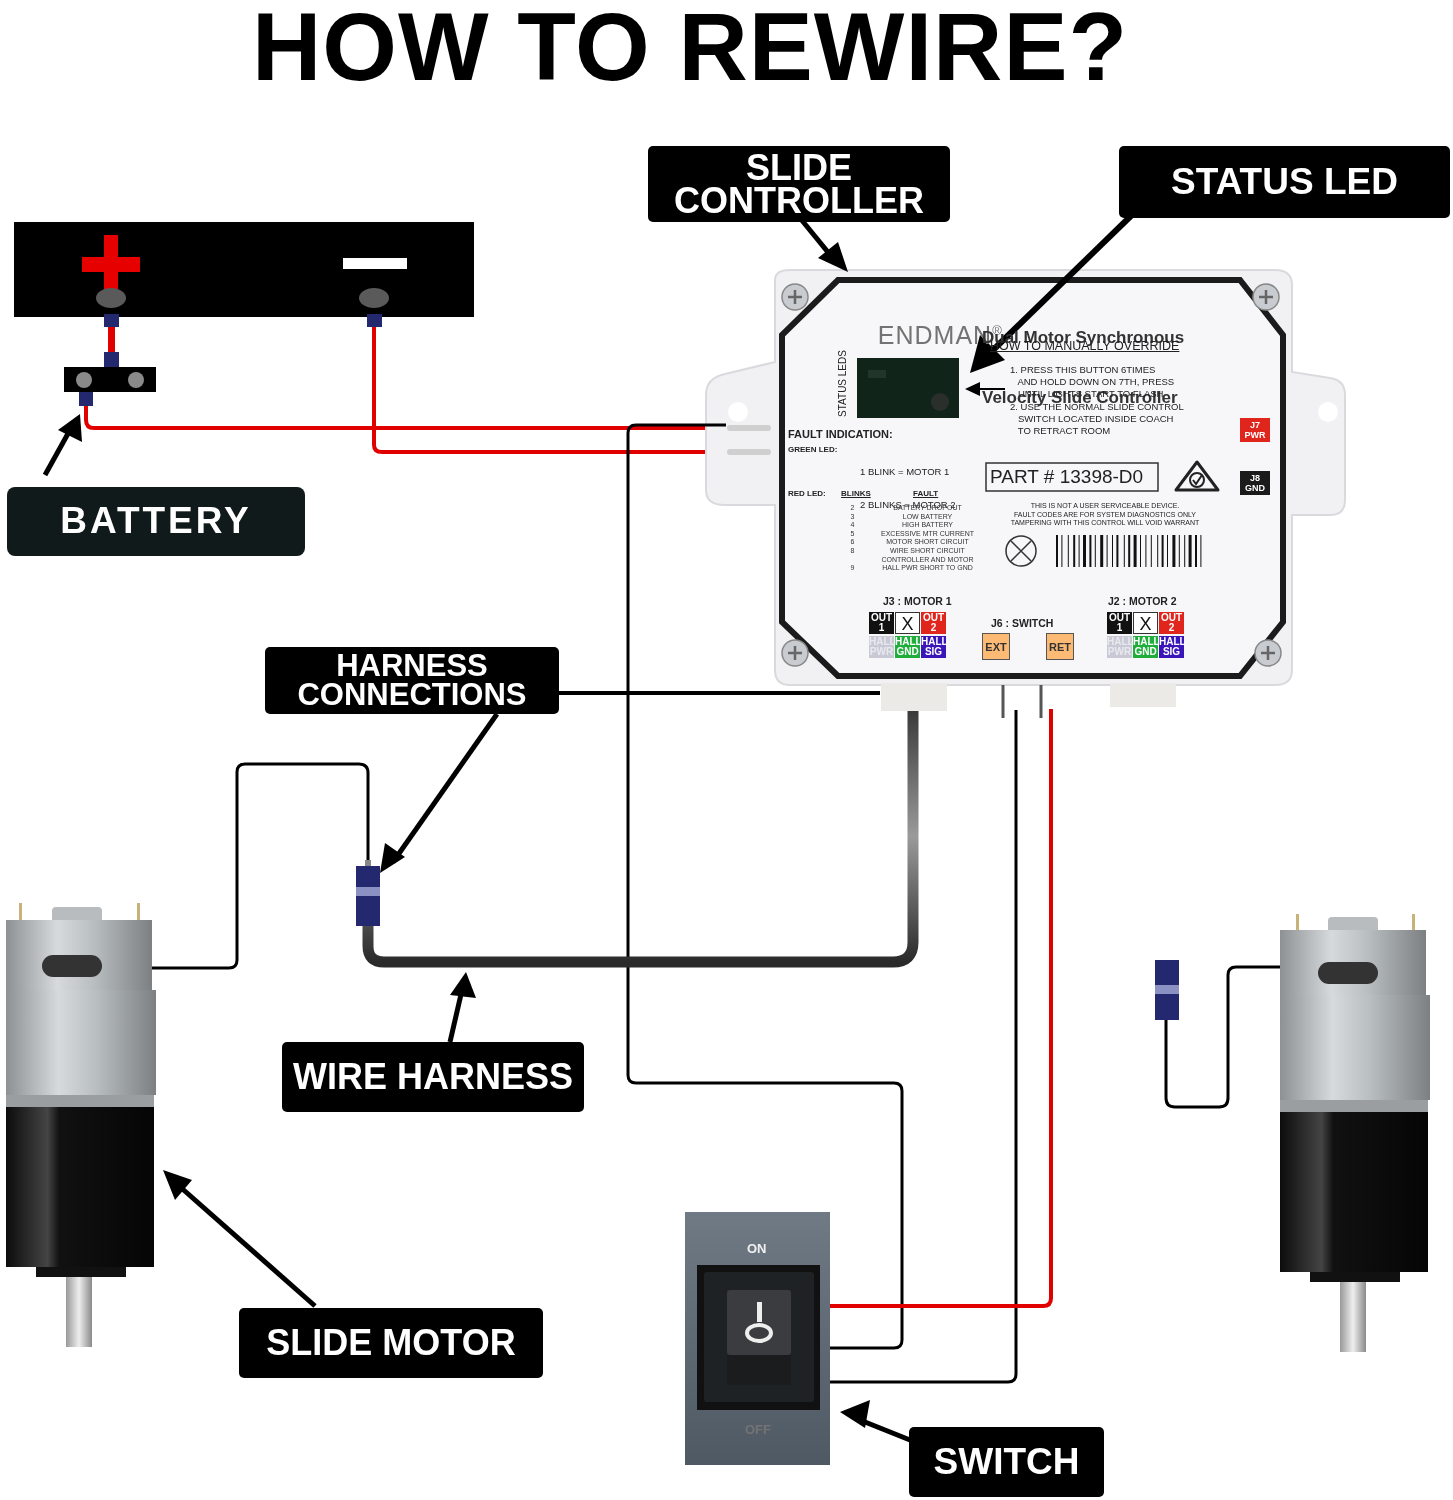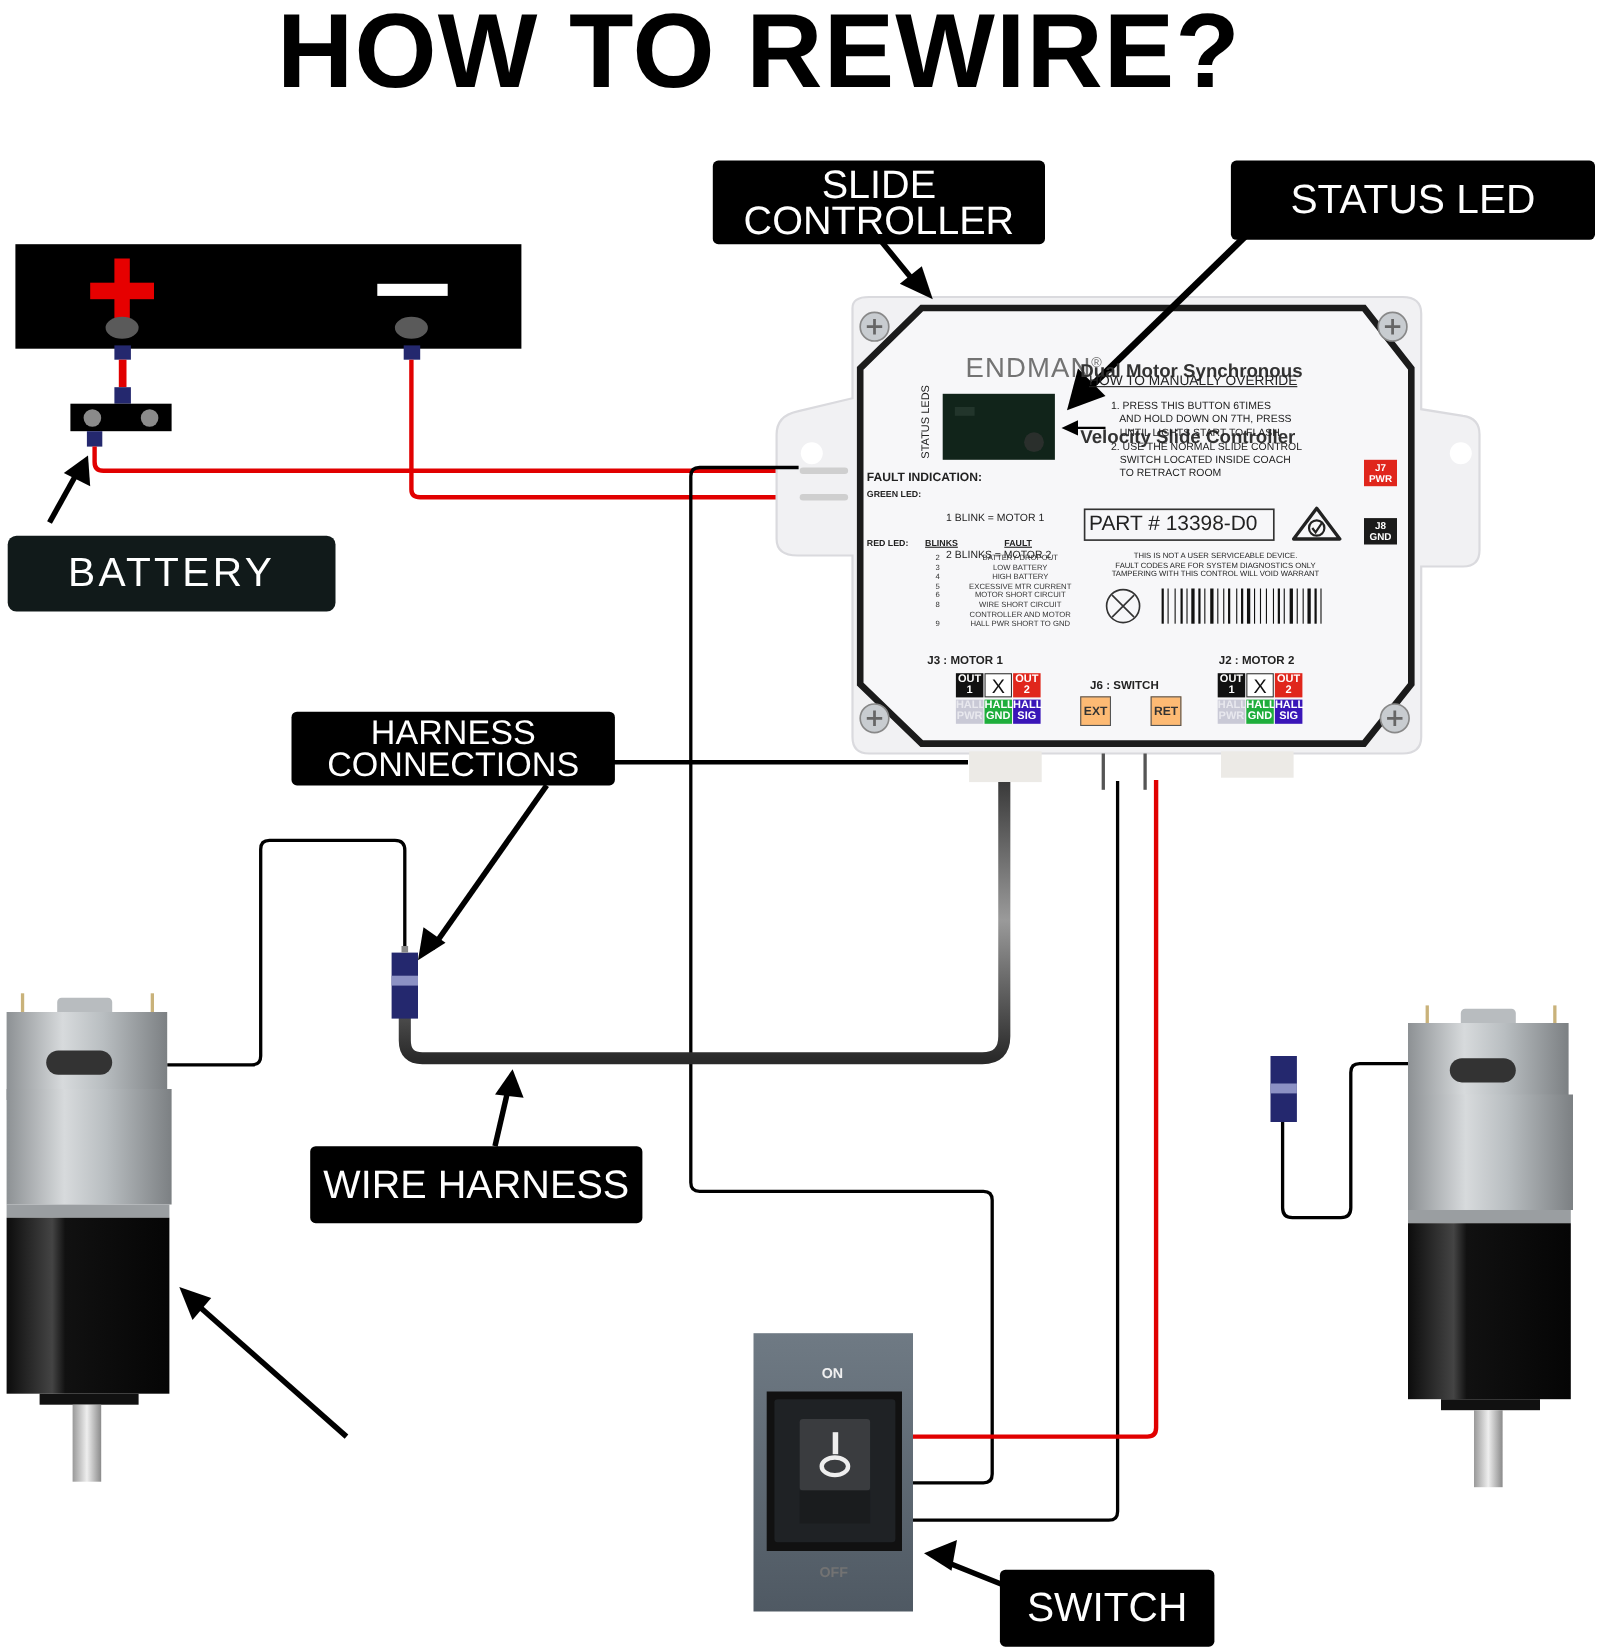--- a/index.html
+++ b/index.html
@@ -1,20 +1,20 @@
 <!DOCTYPE html>
 <html><head>
 <meta charset="utf-8">
 <style>
   html, body { margin:0; padding:0; background:#ffffff; }
   body { width:1453px; height:1500px; position:relative; overflow:hidden; font-family:"Liberation Sans", sans-serif; }
   #diagram { position:absolute; left:0; top:0; width:1453px; height:1500px; }
   .abs { position:absolute; }
   .title { position:absolute; left:0; top:0; width:1380px; text-align:center; font-size:96px; font-weight:bold; color:#000; letter-spacing:1px; line-height:90px; }
-  .callout { position:absolute; background:#000; color:#fff; font-weight:normal; text-align:center; border-radius:5px; display:flex; align-items:center; justify-content:center; line-height:0.92; font-family:"Liberation Sans", sans-serif; }
+  .callout { position:absolute; background:#000; color:#fff; font-weight:bold; text-align:center; border-radius:5px; display:flex; align-items:center; justify-content:center; line-height:0.92; font-family:"Liberation Sans", sans-serif; }
   .callout.dark { background:#111a1a; border-radius:8px; letter-spacing:3px; }
   .ctrl-text { position:absolute; color:#222; font-family:"Liberation Sans", sans-serif; white-space:pre; }
   .pin { position:absolute; width:25px; height:22px; font-size:10px; font-weight:bold; color:#fff; text-align:center; line-height:10px; box-sizing:border-box; padding-top:1px; }
   .sw-btn { position:absolute; border:1px solid #555; font-size:11px; font-weight:bold; color:#333; display:flex; align-items:center; justify-content:center; background:#fdba74; }
 </style>
 </head>
 <body>
 
 <div id="diagram">
 
@@ -246,20 +246,23 @@
   <div class="callout dark" style="left:7px;top:487px;width:298px;height:69px;font-size:37px;">
     <span>BATTERY</span>
   </div>
   <div class="callout" style="left:265px;top:647px;width:294px;height:67px;font-size:31px;flex-direction:column;">
     <span>HARNESS</span>
     <span>CONNECTIONS</span>
   </div>
   <div class="callout" style="left:282px;top:1042px;width:302px;height:70px;font-size:36px;">
     <span>WIRE HARNESS</span>
   </div>
+  <div class="callout" style="left:239px;top:1308px;width:304px;height:70px;font-size:36px;">
+    <span>SLIDE MOTOR</span>
+  </div>
   <div class="callout" style="left:909px;top:1427px;width:195px;height:70px;font-size:37px;">
     <span>SWITCH</span>
   </div>
 
   <div class="ctrl-text" style="left:846px;top:292px;font-size:25px;letter-spacing:1px;color:#737373;">
     <span>ENDMAN</span><sup style="font-size:13px;">®</sup>
   </div>
   <div class="ctrl-text" style="left:982px;top:288px;font-size:17px;font-weight:bold;line-height:20px;color:#333;">
     <div>Dual Motor Synchronous</div>
     <div>Velocity Slide Controller</div>
@@ -318,21 +321,21 @@
   </div>
   <div class="abs" style="left:1240px;top:418px;width:30px;height:24px;background:#e0261c;color:#fff;font-size:9px;font-weight:bold;text-align:center;line-height:10px;padding-top:2px;box-sizing:border-box;">
     <div>J7</div>
     <div>PWR</div>
   </div>
   <div class="abs" style="left:1240px;top:471px;width:30px;height:24px;background:#1b1b1b;color:#fff;font-size:9px;font-weight:bold;text-align:center;line-height:10px;padding-top:2px;box-sizing:border-box;">
     <div>J8</div>
     <div>GND</div>
   </div>
 
-  <div class="ctrl-text" style="left:843px;top:595px;font-size:10.5px;font-weight:bold;">J3 : MOTOR 1</div>
+  <div class="ctrl-text" style="left:883px;top:595px;font-size:10.5px;font-weight:bold;">J3 : MOTOR 1</div>
   <div class="ctrl-text" style="left:1108px;top:595px;font-size:10.5px;font-weight:bold;">J2 : MOTOR 2</div>
   <div class="ctrl-text" style="left:991px;top:617px;font-size:10.5px;font-weight:bold;">J6 : SWITCH</div>
 
   <div id="j3-pins" class="abs" style="left:869px;top:612px;width:78px;height:50px;">
       <div class="pin" style="left: 0px; top: 0px; background: rgb(17, 17, 17); white-space: pre;">OUT
 1</div>
       <div class="pin" style="left: 26px; top: 0px; background: rgb(255, 255, 255); color: rgb(17, 17, 17); font-size: 18px; line-height: 20px; font-weight: normal; border: 1px solid rgb(51, 51, 51); white-space: pre;">X</div>
       <div class="pin" style="left: 52px; top: 0px; background: rgb(224, 38, 28); white-space: pre;">OUT
 2</div>
       <div class="pin" style="left: 0px; top: 24px; background: rgb(201, 201, 214); color: rgb(232, 232, 238); white-space: pre;">HALL

